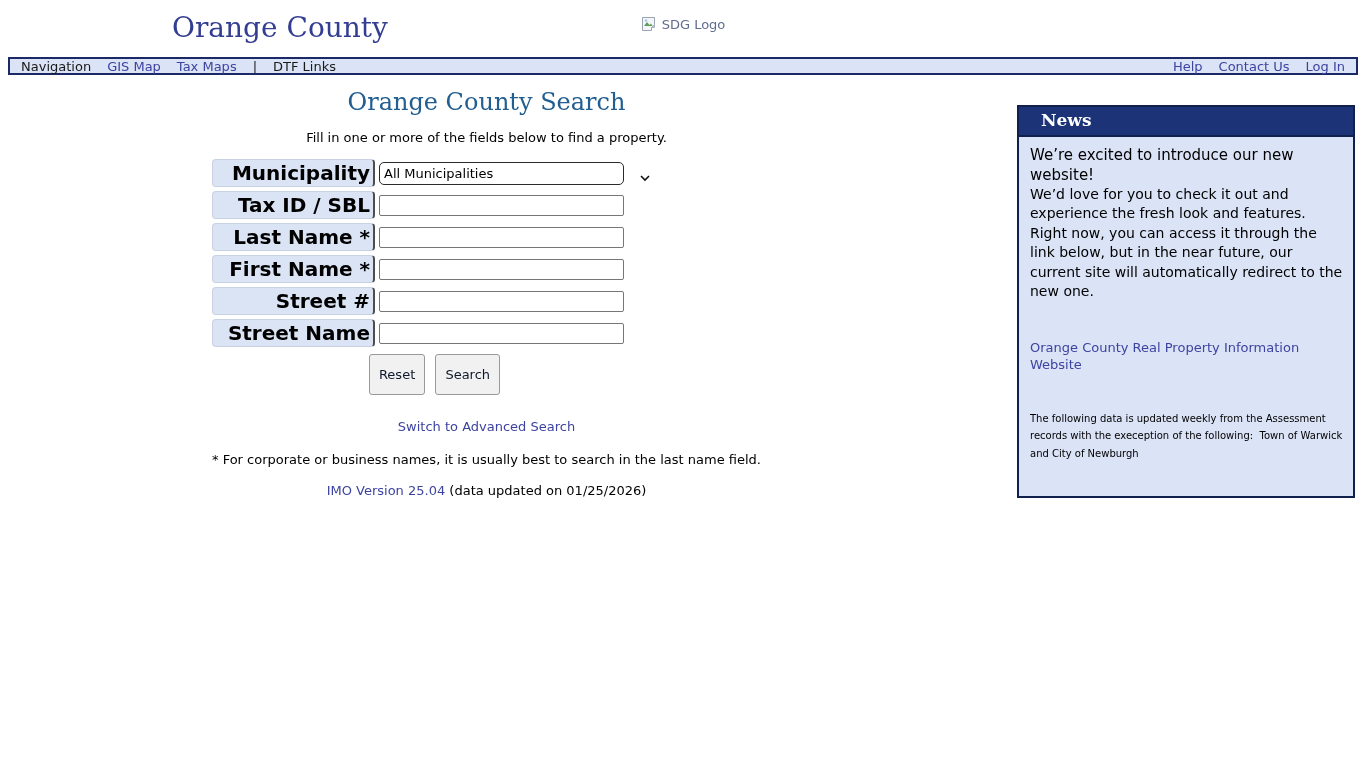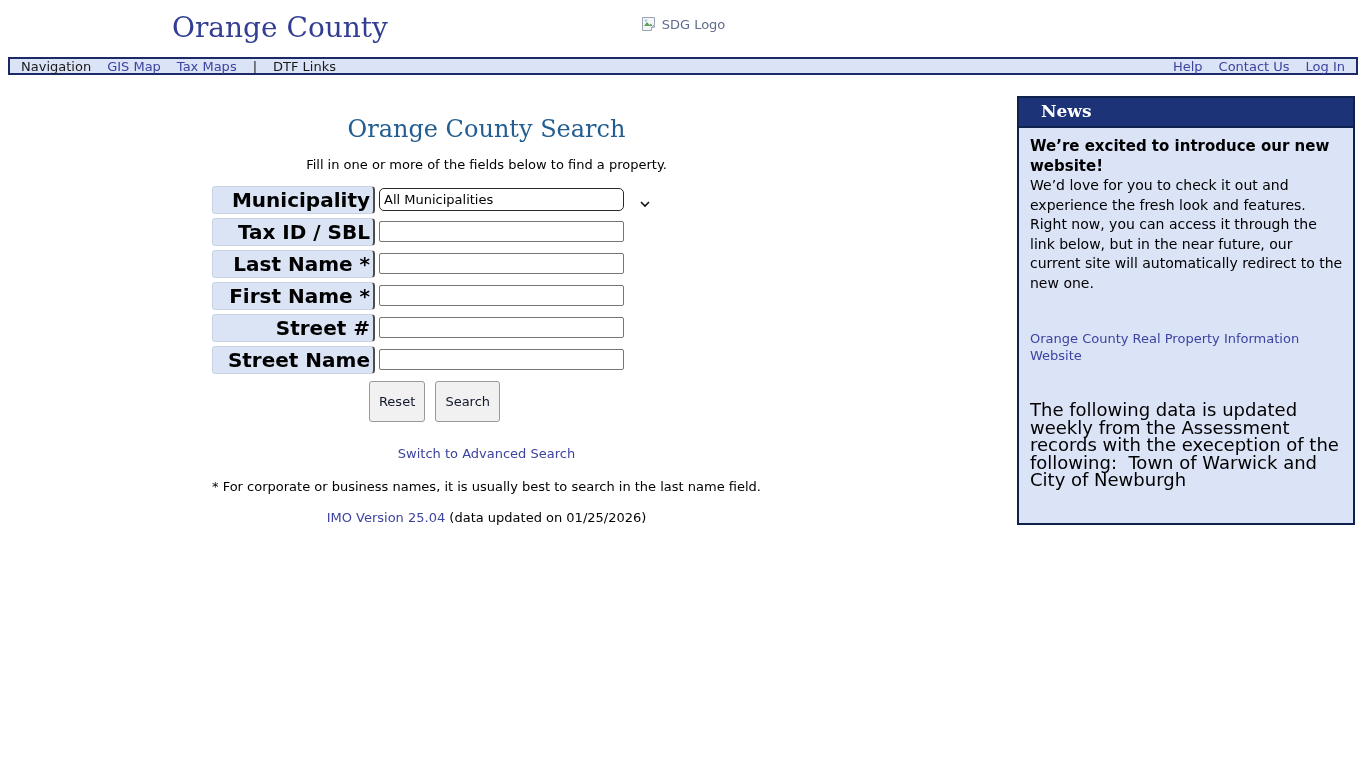--- a/index.html
+++ b/index.html
@@ -102,25 +102,25 @@
   .sidebar { margin-left: auto; margin-right: 11px; margin-top: 21px; width: 338px; }
   .news-panel { border: 2px solid #10214d; background: #dbe3f6; }
   .news-header {
     background: #1c3377; color: #ffffff;
     font-family: "DejaVu Serif", serif; font-weight: bold;
     font-size: 17px;
     padding: 3px 10px 5px 22px;
     border-bottom: 2px solid #10214d;
   }
   .news-body { padding: 8px 10px 34px 11px; }
-  .news-heading { font-size: 15px; font-weight: bold; line-height: 20px; }
+  .news-heading { font-size: 15px; font-weight: normal; line-height: 20px; }
   .news-para { font-size: 14px; line-height: 19.5px; }
   .news-link-wrap { margin-top: 37px; font-size: 13px; line-height: 17px; }
   .news-footer {
-    margin-top: 37px; font-size: 18px; line-height: 17.5px;
+    margin-top: 37px; font-size: 10px; line-height: 17.5px;
     white-space: pre-wrap;
   }
 </style>
 </head>
 <body>
 
 <div class="header">
   <div class="county-name">Orange County</div>
   <div class="logo">
     <span style="display:inline-flex;">

